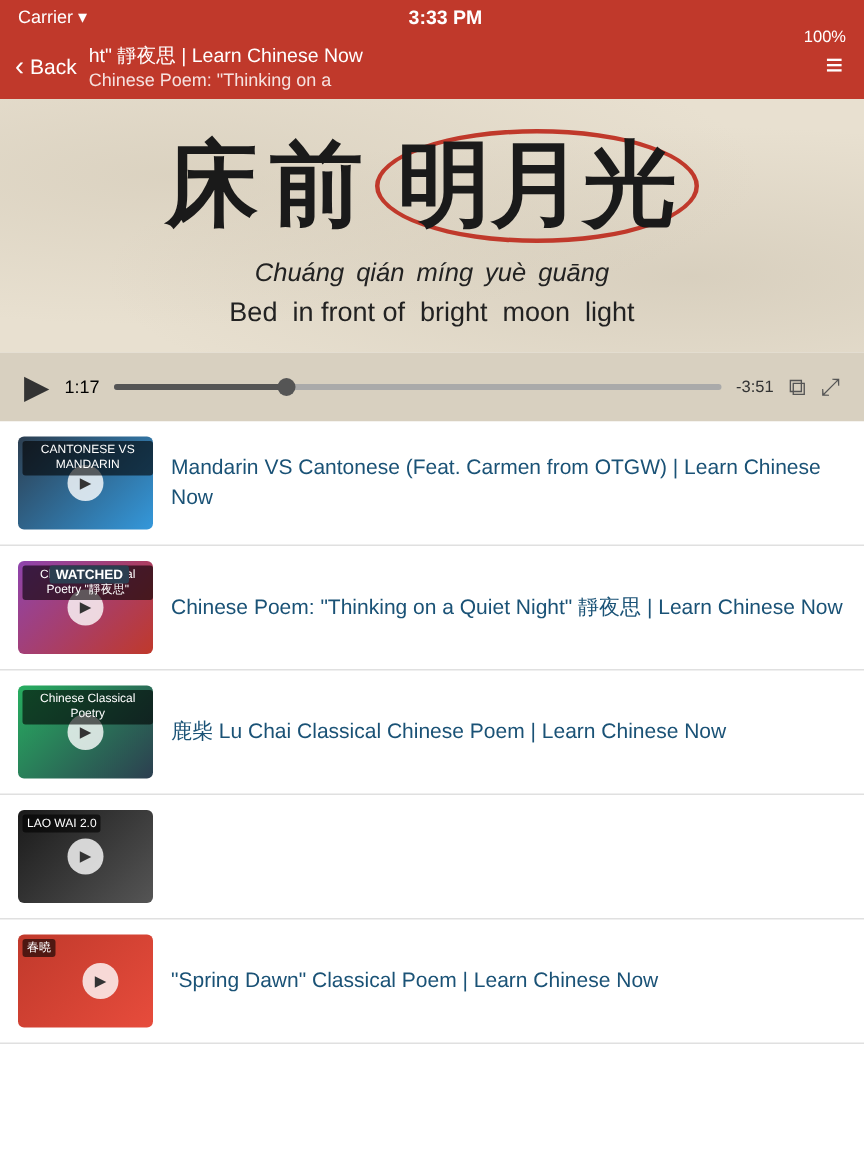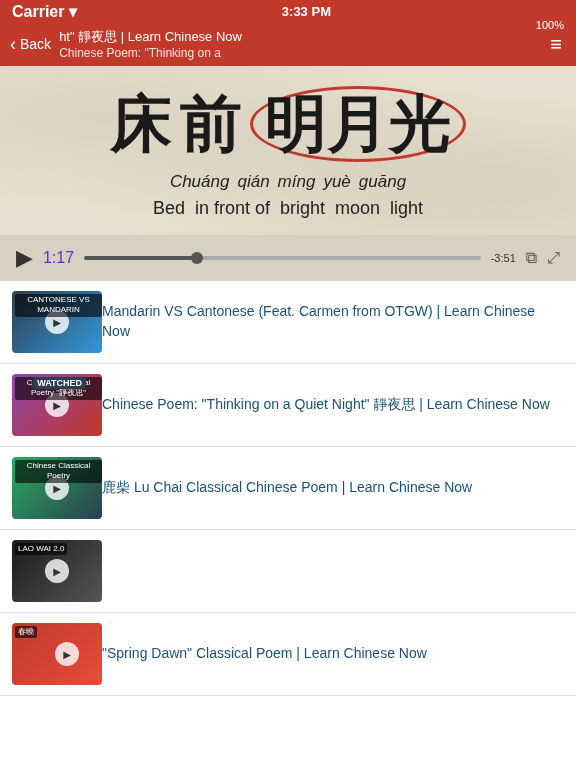--- a/index.html
+++ b/index.html
@@ -10,21 +10,21 @@
     .status-bar {
       background: #c0392b;
       color: white;
       display: flex;
       justify-content: space-between;
       align-items: center;
       padding: 4px 12px;
       font-size: 13px;
       height: 22px;
     }
-    .status-bar .carrier { font-size: 16px; font-weight: bold; }
+    .status-bar .carrier { font-size: 12px; }
     .status-bar .time { font-weight: 700; font-size: 13px; }
     .status-bar .battery { font-size: 11px; margin-top: 28px; }
 
     
     .nav-bar {
       background: #c0392b;
       color: white;
       display: flex;
       align-items: center;
       padding: 6px 10px;
@@ -134,22 +134,22 @@
       align-items: center;
       gap: 10px;
     }
     .play-btn {
       font-size: 22px;
       color: #333;
       cursor: pointer;
       flex-shrink: 0;
     }
     .time-current {
-      font-size: 16px;
-      color: #6d28d9;
+      font-size: 12px;
+      color: #000000;
       white-space: nowrap;
     }
     .progress-track {
       flex: 1;
       height: 4px;
       background: #aaa;
       border-radius: 2px;
       position: relative;
     }
     .progress-fill {
@@ -186,20 +186,21 @@
     
     .video-list {
       background: #fff;
     }
 
     .video-item {
       display: flex;
       align-items: center;
       padding: 10px 12px;
       border-bottom: 1px solid #e0e0e0;
+      gap: 12px;
       cursor: pointer;
     }
 
     .video-thumb {
       width: 90px;
       height: 62px;
       border-radius: 4px;
       flex-shrink: 0;
       position: relative;
       overflow: hidden;

